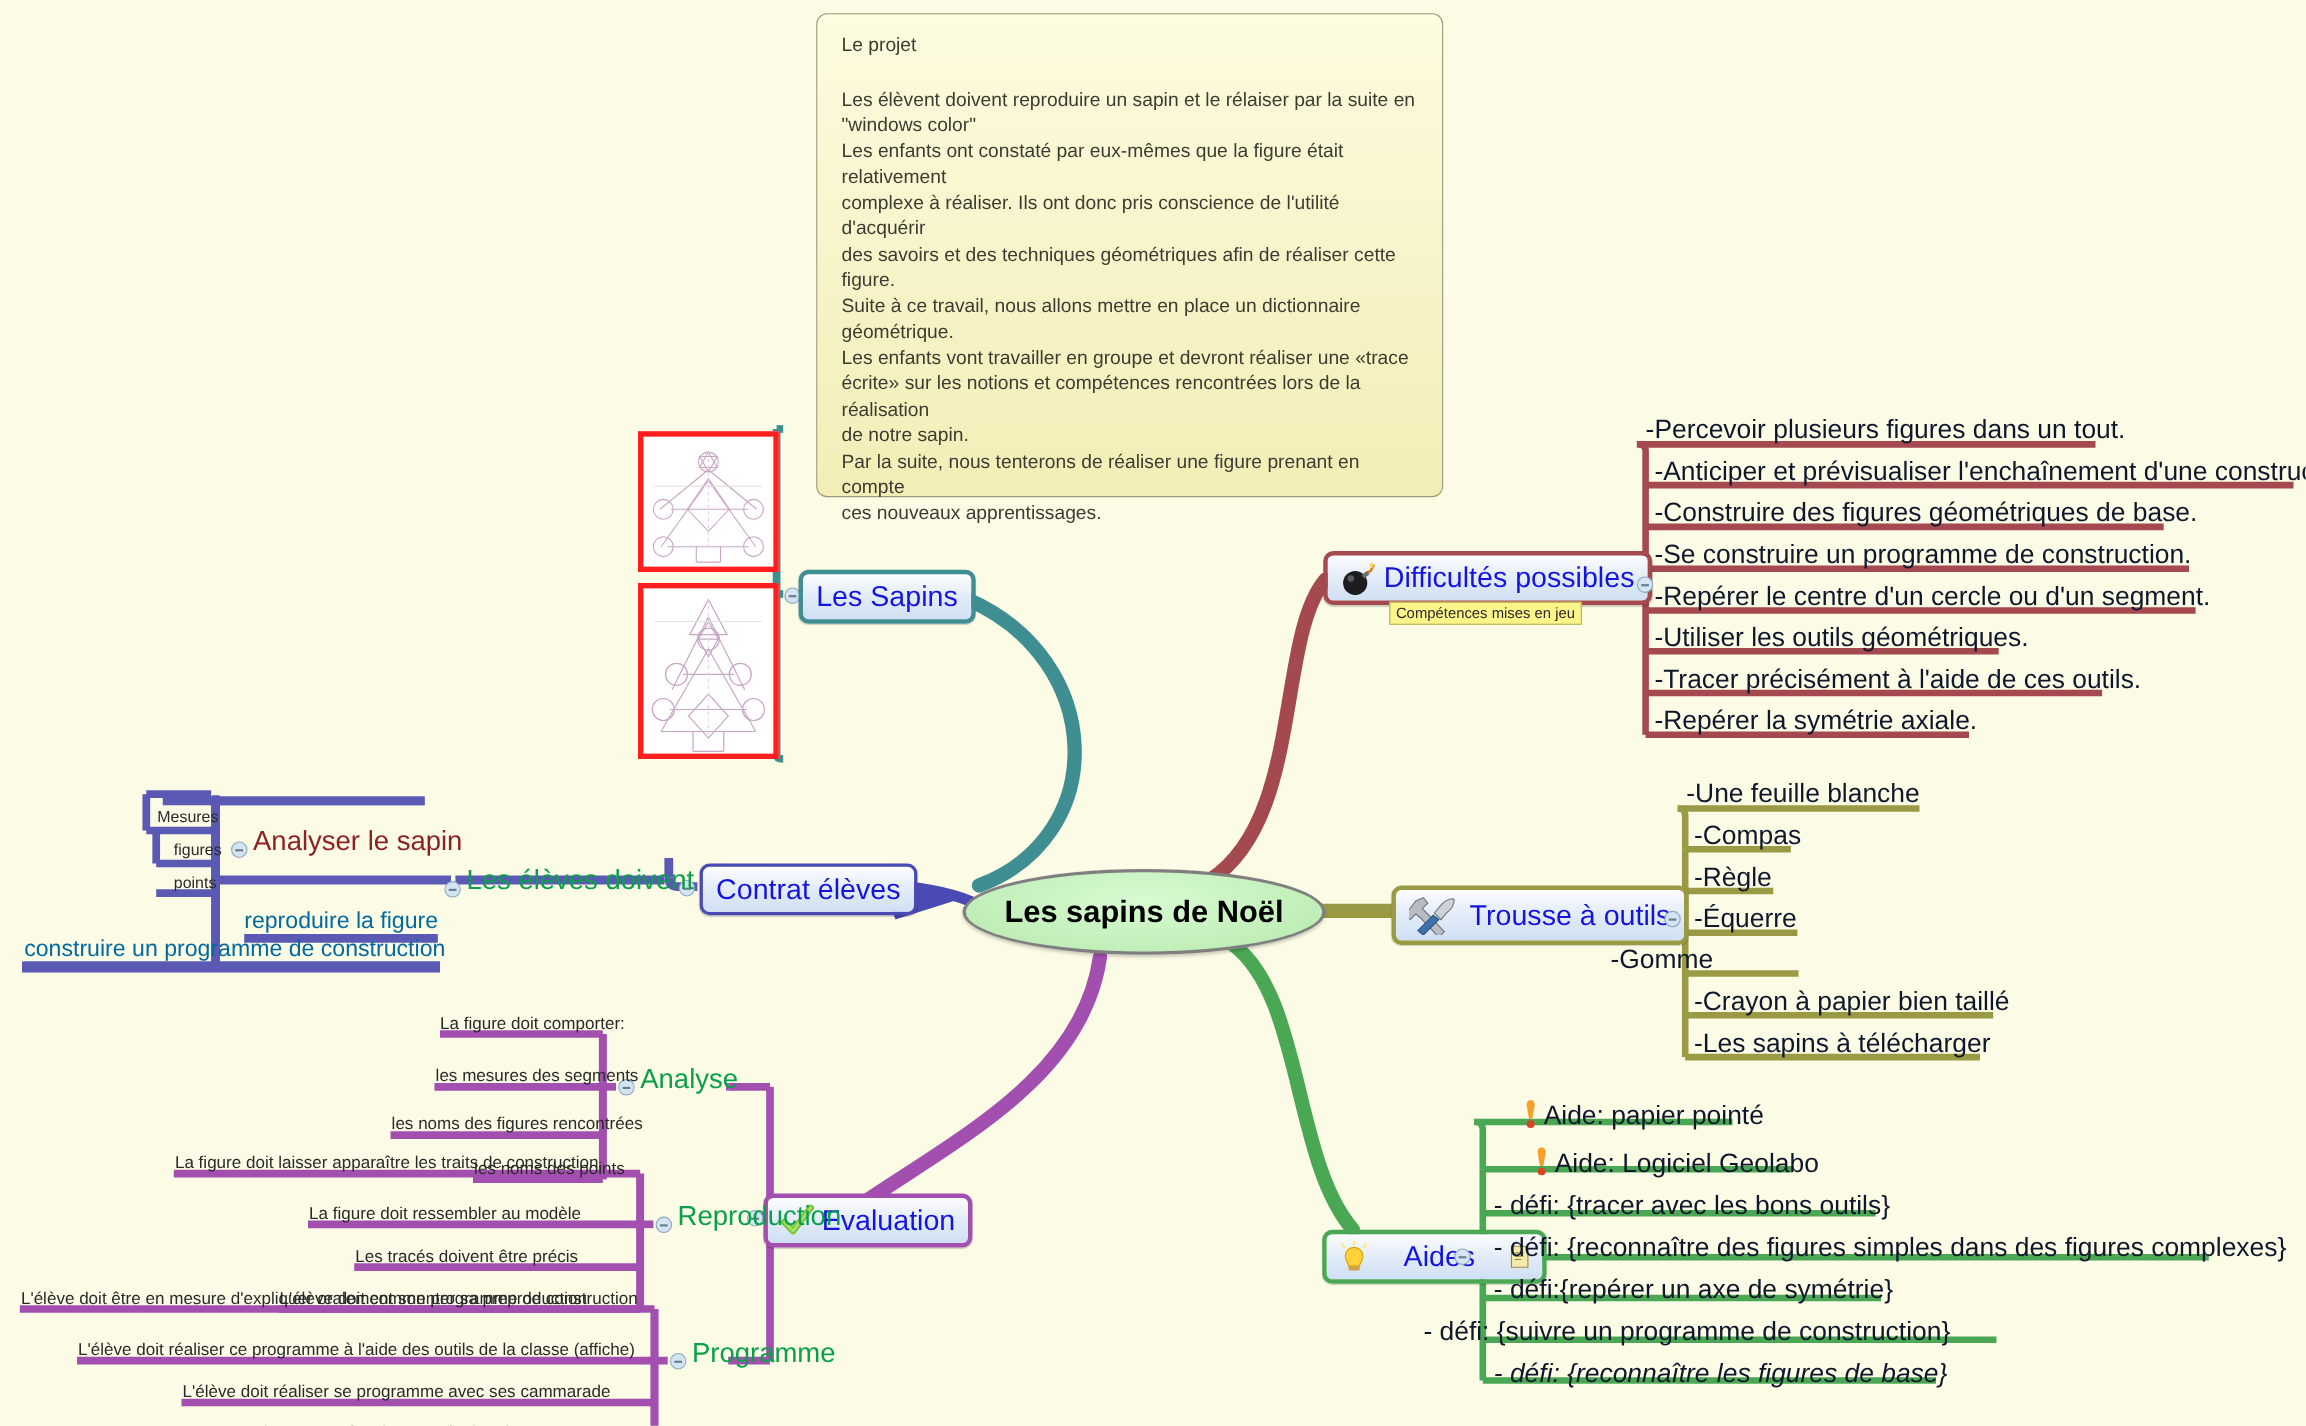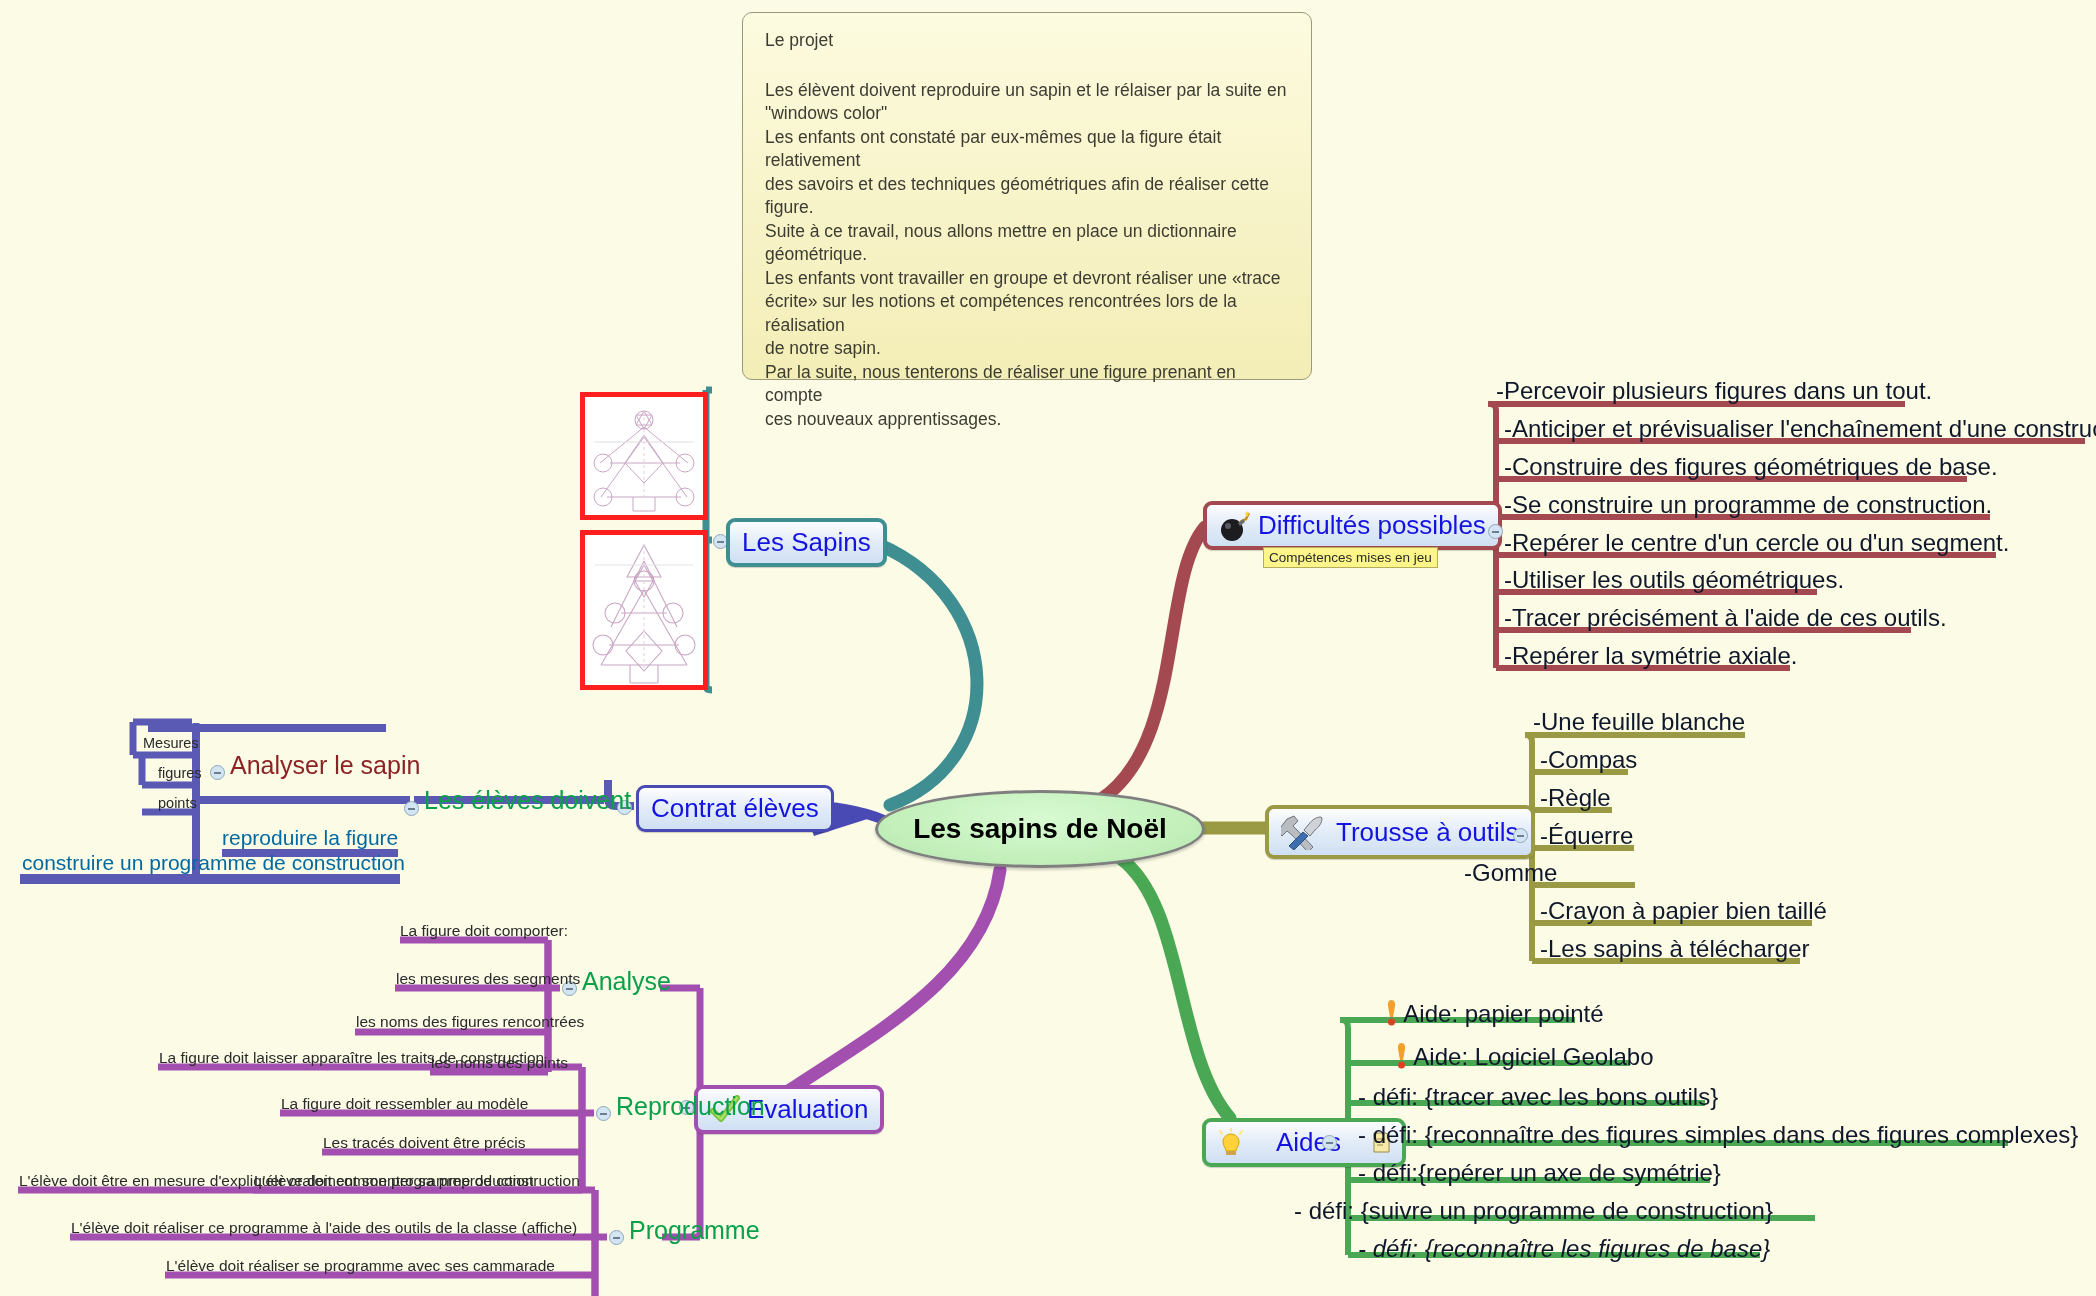--- a/index.html
+++ b/index.html
@@ -9,21 +9,21 @@
     background: #fbfbe6;
     font-family: "Liberation Sans", sans-serif;
     overflow: hidden;
     position: relative;
   }
   #canvas { position:absolute; inset:0; }
   svg.links { position:absolute; left:0; top:0; width:2096px; height:1296px; pointer-events:none; }
 
   
   .note-box {
-    position:absolute; left:742px; top:12px; width:570px; height:368px;
+    position:absolute; left:742px; top:12px; width:570px; height:440px;
     background: linear-gradient(to bottom,#fdfbe0 0%, #f7f3c8 55%, #f3eeb6 100%);
     border:1px solid #9a9a7a; border-radius:10px;
     padding:16px 20px 14px 22px;
     font-size:17.5px; color:#3c3c32; line-height:23.5px;
   }
   .note-title { margin-bottom:26px; }
   .note-line { white-space:pre-wrap; }
 
   
   .node {
@@ -226,20 +226,21 @@
       <path d="M 706 390 H 712"></path>
     </g>
   </svg>
 
   <div class="note-box">
     <div class="note-title">Le projet</div>
     <div>
       <div class="note-line">Les élèvent doivent reproduire un sapin et le rélaiser par la suite en</div>
       <div class="note-line">"windows color"</div>
       <div class="note-line">Les enfants ont constaté par eux-mêmes que la figure était relativement</div>
+      <div class="note-line">complexe à réaliser. Ils ont donc pris conscience de l'utilité d'acquérir</div>
       <div class="note-line">des savoirs et des techniques géométriques afin de réaliser cette figure.</div>
       <div class="note-line">Suite à ce travail, nous allons mettre en place un dictionnaire</div>
       <div class="note-line">géométrique.</div>
       <div class="note-line">Les enfants vont travailler en groupe et devront réaliser une «trace</div>
       <div class="note-line">écrite» sur les notions et compétences rencontrées lors de la réalisation</div>
       <div class="note-line">de notre sapin.</div>
       <div class="note-line">Par la suite, nous tenterons de réaliser une figure prenant en compte</div>
       <div class="note-line">ces nouveaux apprentissages.</div>
     </div>
   </div>

